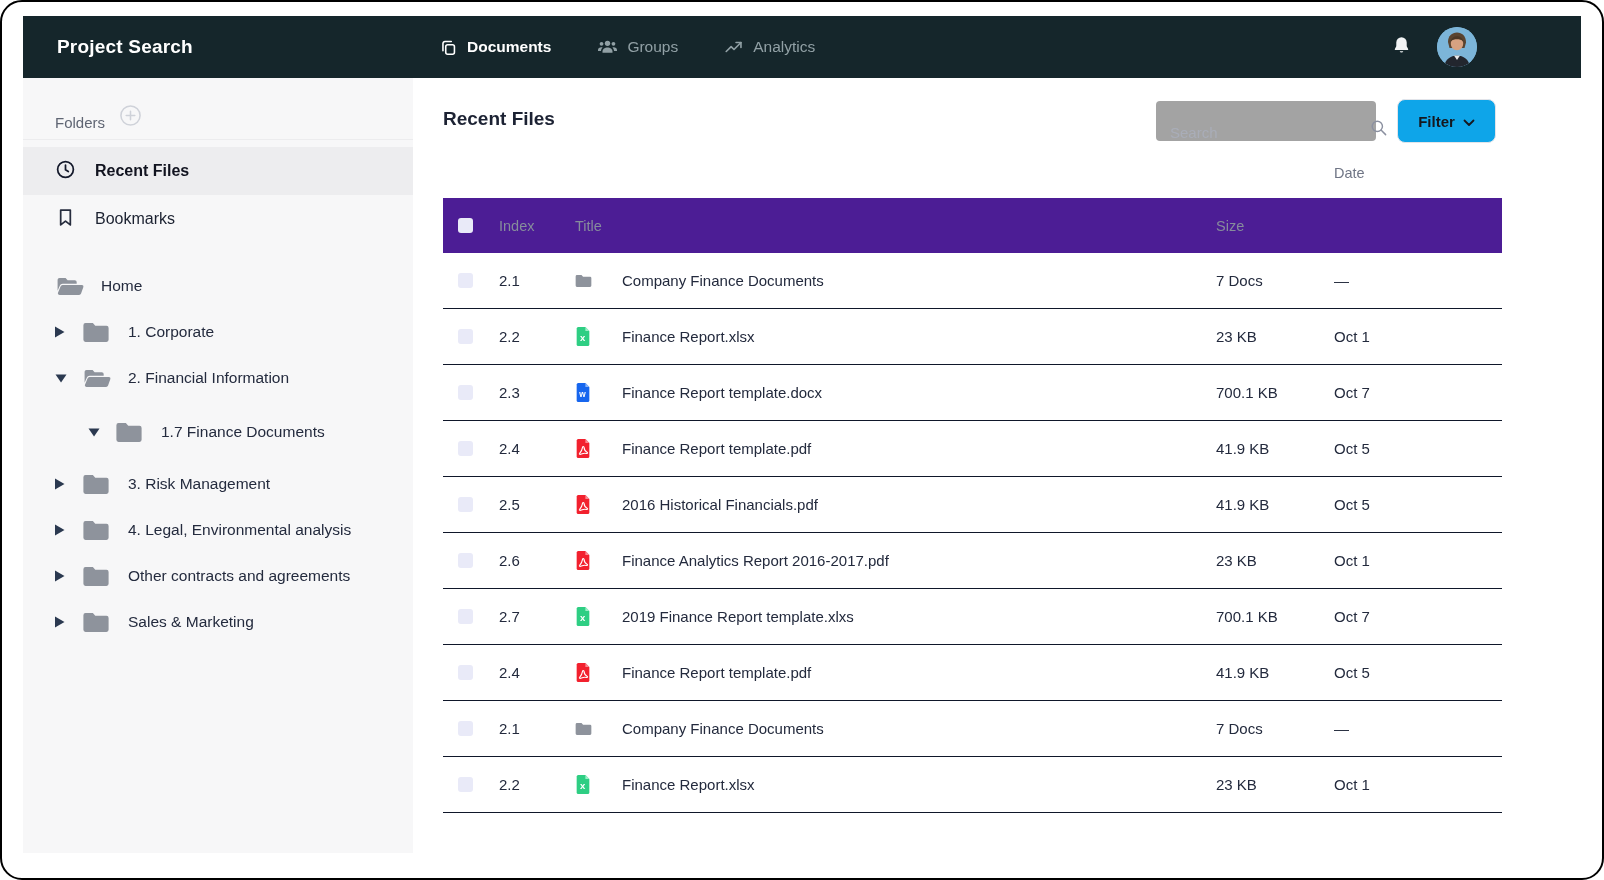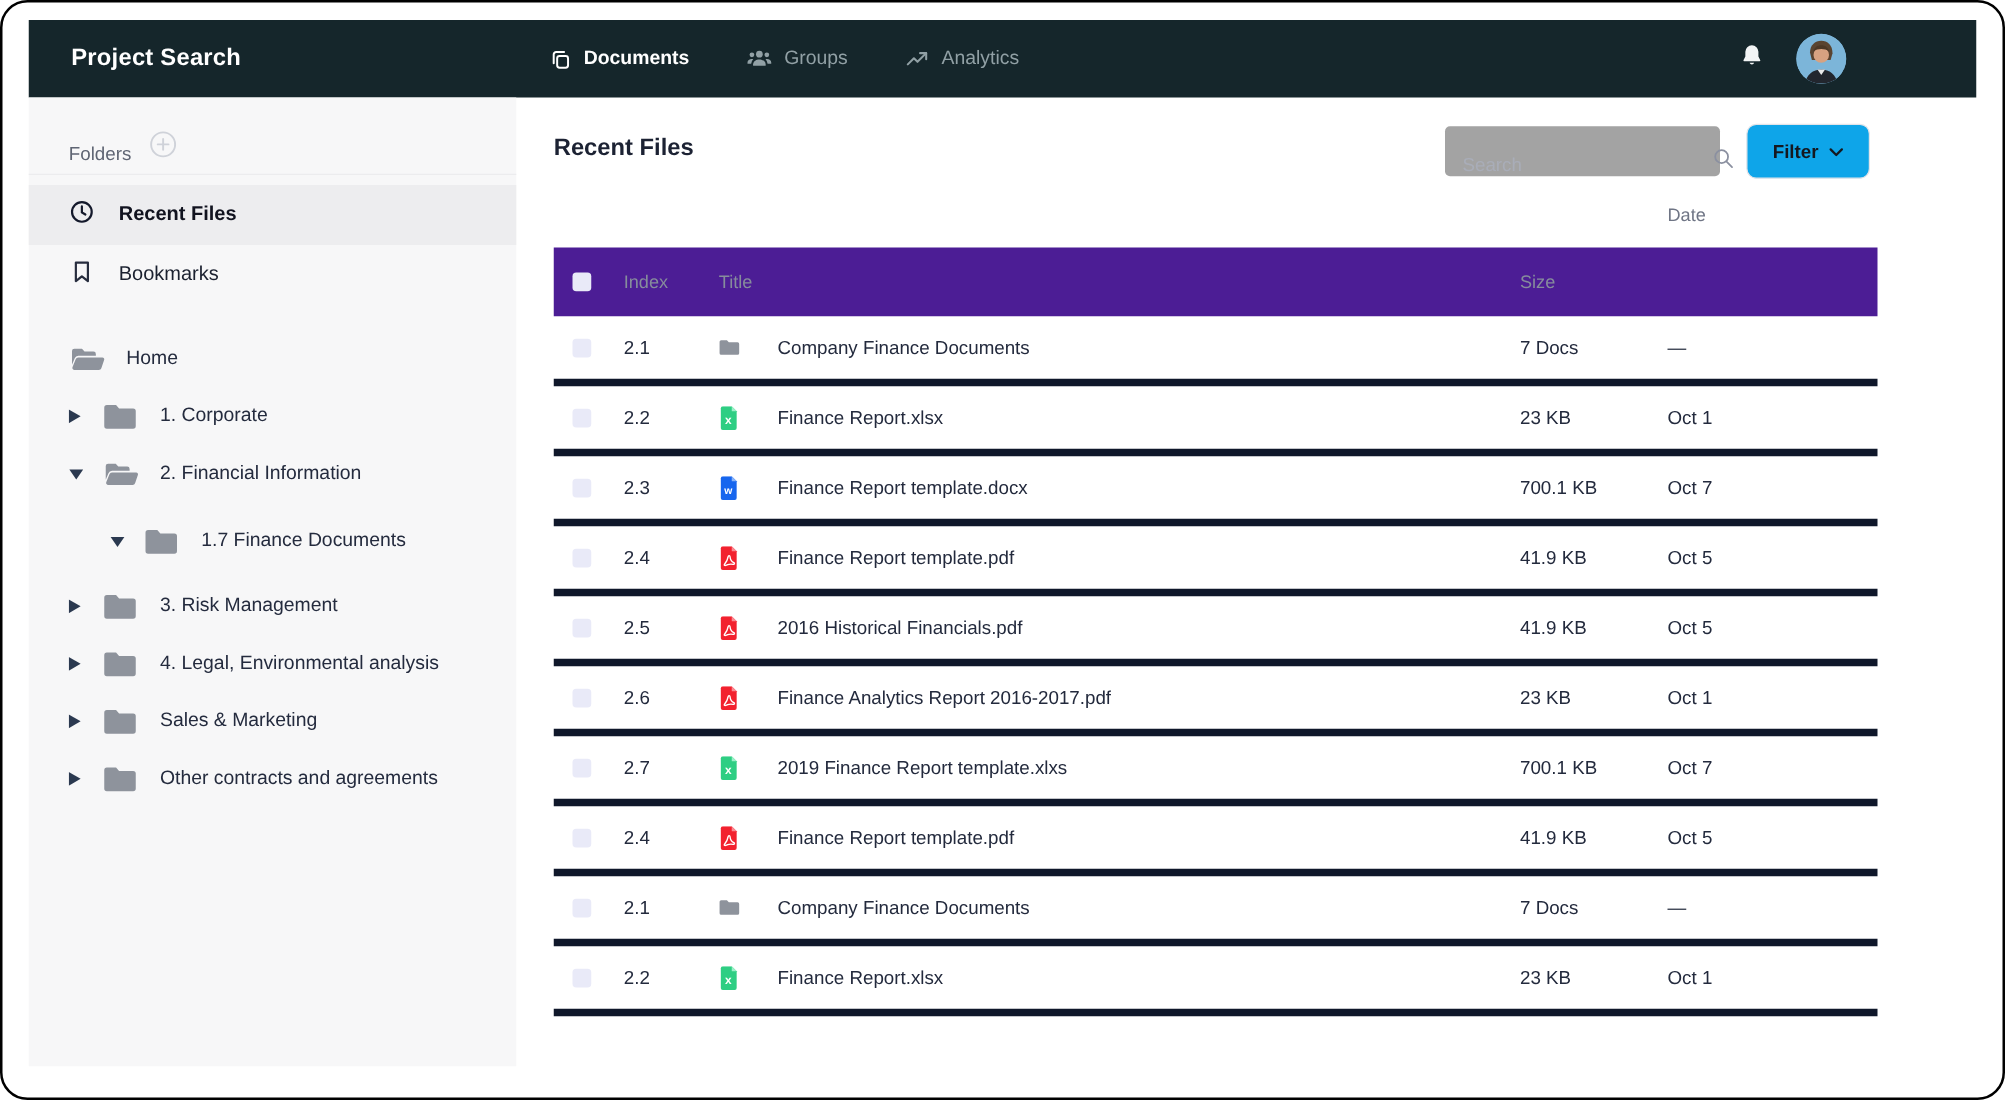--- a/index.html
+++ b/index.html
@@ -47,21 +47,21 @@
   .filter-btn { position:absolute; left:1395px; top:97px; width:99px; height:44px; background:#0ea5e9;
                 border:1px solid #e2e4e9; border-radius:8px; display:flex; align-items:center;
                 justify-content:center; gap:8px; font-size:15px; font-weight:700; color:#15181f;
                 cursor:pointer; font-family:"Liberation Sans",sans-serif; }
   .date-col-label { position:absolute; left:1332px; top:163px; font-size:14.5px; color:#6f7585; }
 
   .file-table { position:absolute; left:441px; top:196px; width:1059px; }
   .thead, .trow { display:grid; grid-template-columns:41px 76px 641px 118px 1fr;
                   align-items:center; padding-left:15px; }
   .thead { height:55px; background:#4c1d95; color:#868c9c; font-size:14.5px; }
-  .trow { height:56px; border-bottom:6px solid #0f172a; font-size:15px; color:#232a3d; }
+  .trow { height:56px; border-bottom:1px solid #0f172a; font-size:15px; color:#232a3d; }
   .cb { width:15px; height:15px; border-radius:3px; background:#e9eaf8; cursor:pointer; }
   .cell-title { display:flex; align-items:center; gap:30px; }
   .file-icon { width:17px; height:19px; display:flex; align-items:center; }
   .muted-dash { color:#2c3344; }
 
   .hairline { position:absolute; left:21px; top:137px; width:390px; height:1px; background:#ececee; }
 </style>
 </head>
 <body>
 
@@ -241,35 +241,35 @@
     <span class="caret">
             <svg width="10" height="12" viewBox="0 0 10 12">
               <polygon points="0,0.5 9.5,6 0,11.5" fill="#2b3950"></polygon>
             </svg>
           </span>
     <span class="folder-glyph">
             <svg width="28" height="21" viewBox="0 0 26 20">
               <path fill="#8E939C" d="M1 3a2 2 0 0 1 2-2h7l2.3 2.6H23a2 2 0 0 1 2 2V17a2 2 0 0 1-2 2H3a2 2 0 0 1-2-2z"></path>
             </svg>
           </span>
-    <span class="tree-label">Sales &amp; Marketing</span>
+    <span class="tree-label">Other contracts and agreements</span>
   </div>
 
   <div class="tree-item">
     <span class="caret">
             <svg width="10" height="12" viewBox="0 0 10 12">
               <polygon points="0,0.5 9.5,6 0,11.5" fill="#2b3950"></polygon>
             </svg>
           </span>
     <span class="folder-glyph">
             <svg width="28" height="21" viewBox="0 0 26 20">
               <path fill="#8E939C" d="M1 3a2 2 0 0 1 2-2h7l2.3 2.6H23a2 2 0 0 1 2 2V17a2 2 0 0 1-2 2H3a2 2 0 0 1-2-2z"></path>
             </svg>
           </span>
-    <span class="tree-label">Other contracts and agreements</span>
+    <span class="tree-label">Sales &amp; Marketing</span>
   </div>
 </div>
   </div>
   <div class="hairline"></div>
 
   <div class="page-title">Recent Files</div>
 
   <div class="search-box">
     <input type="text" placeholder="Search" style="">
     <span>

